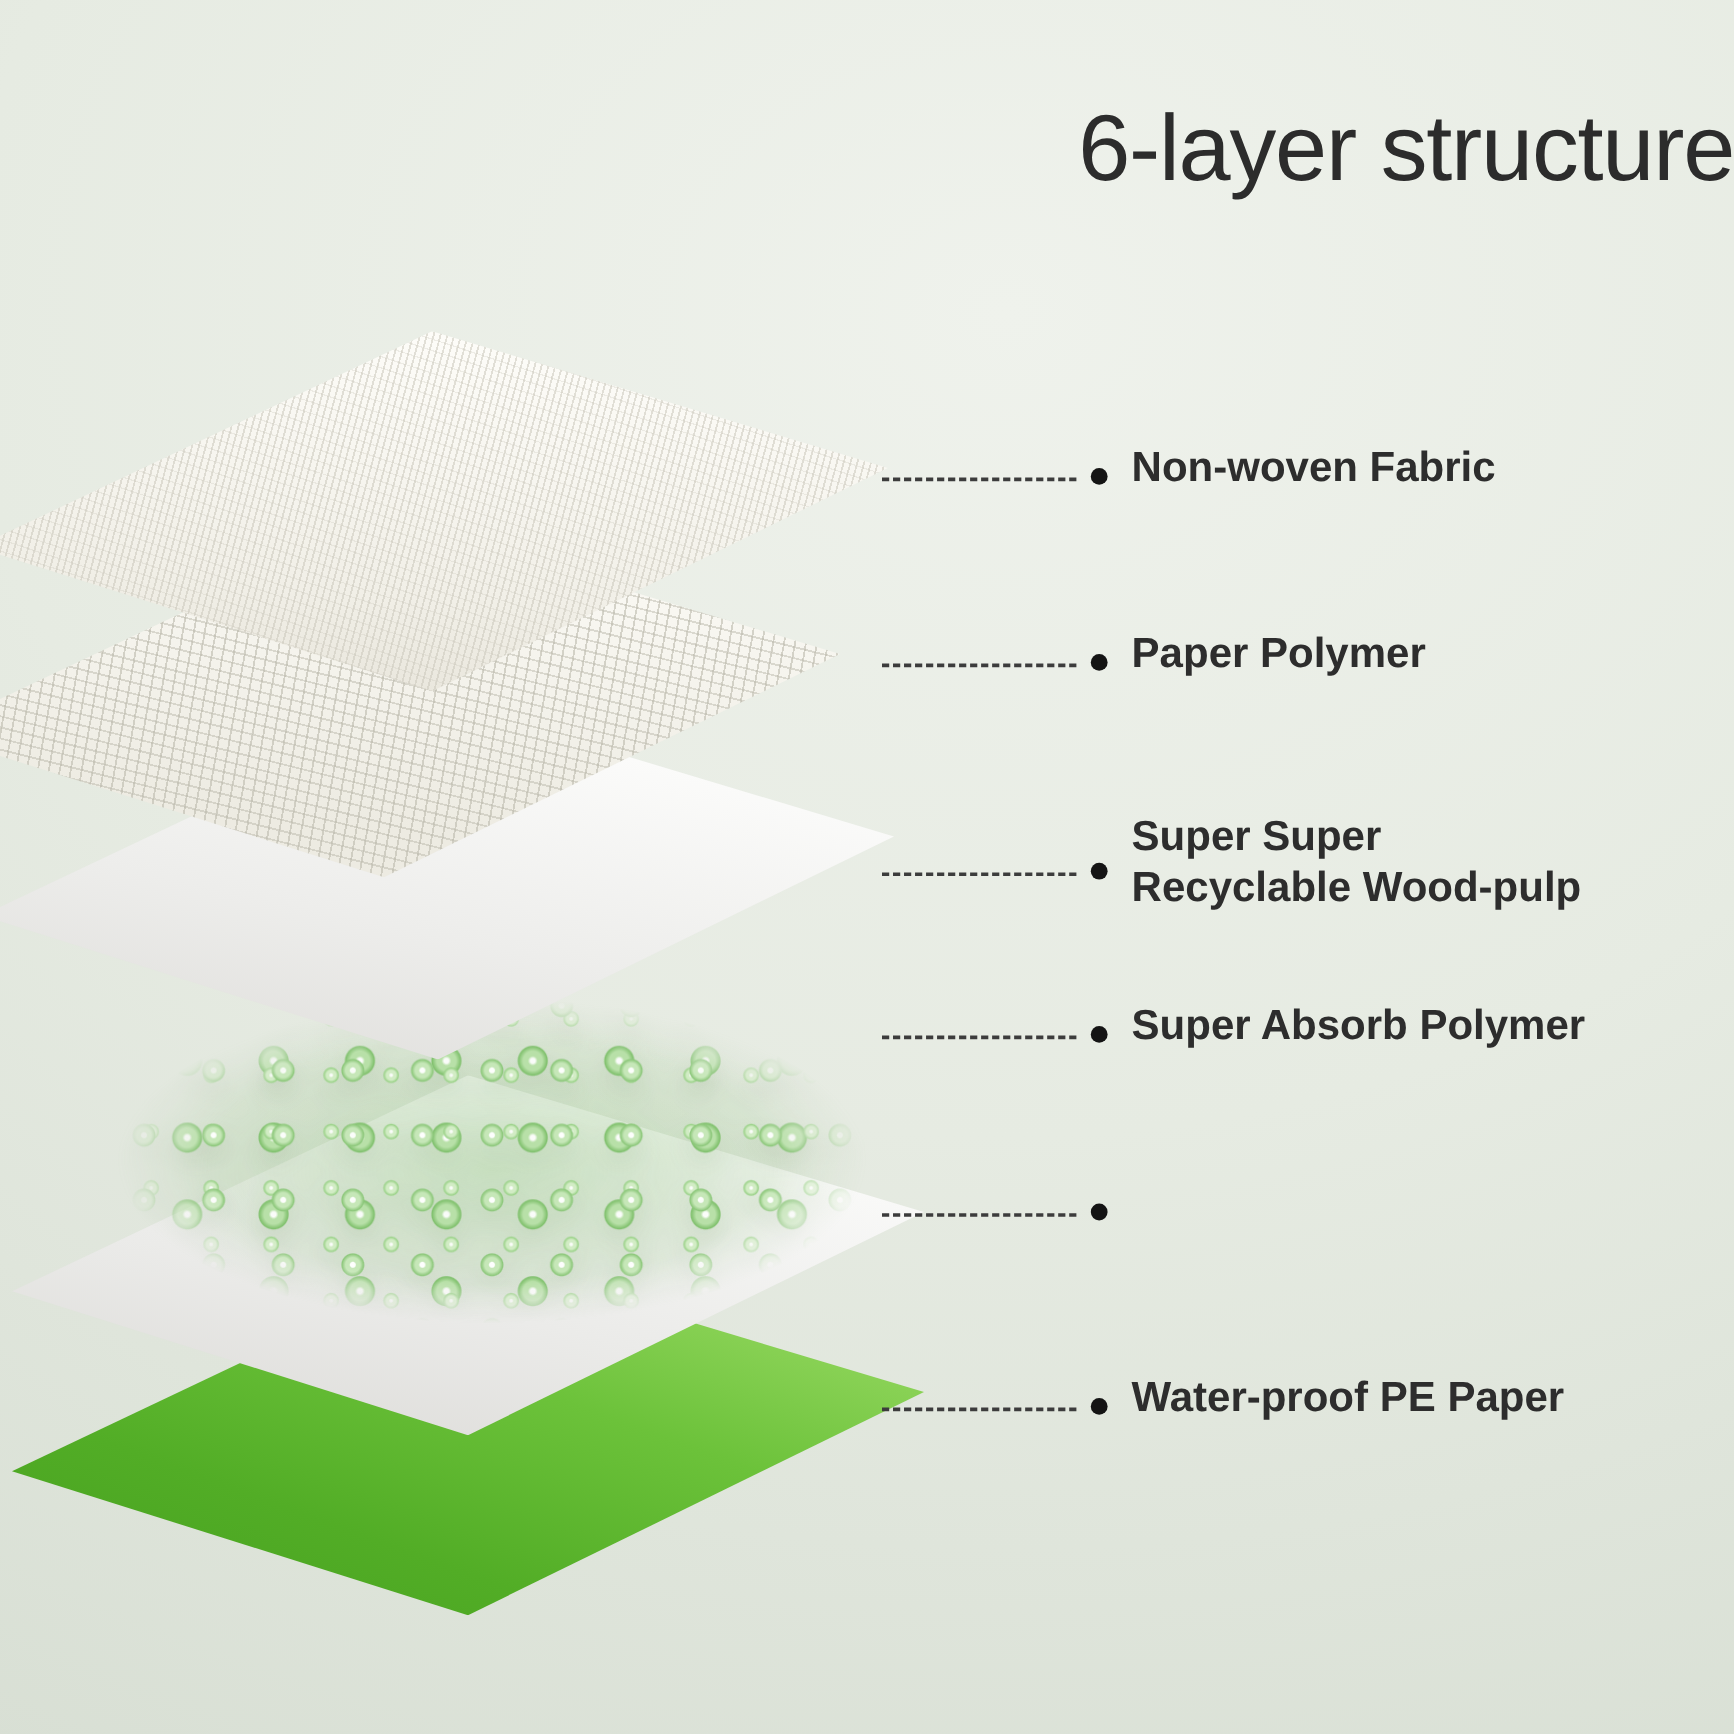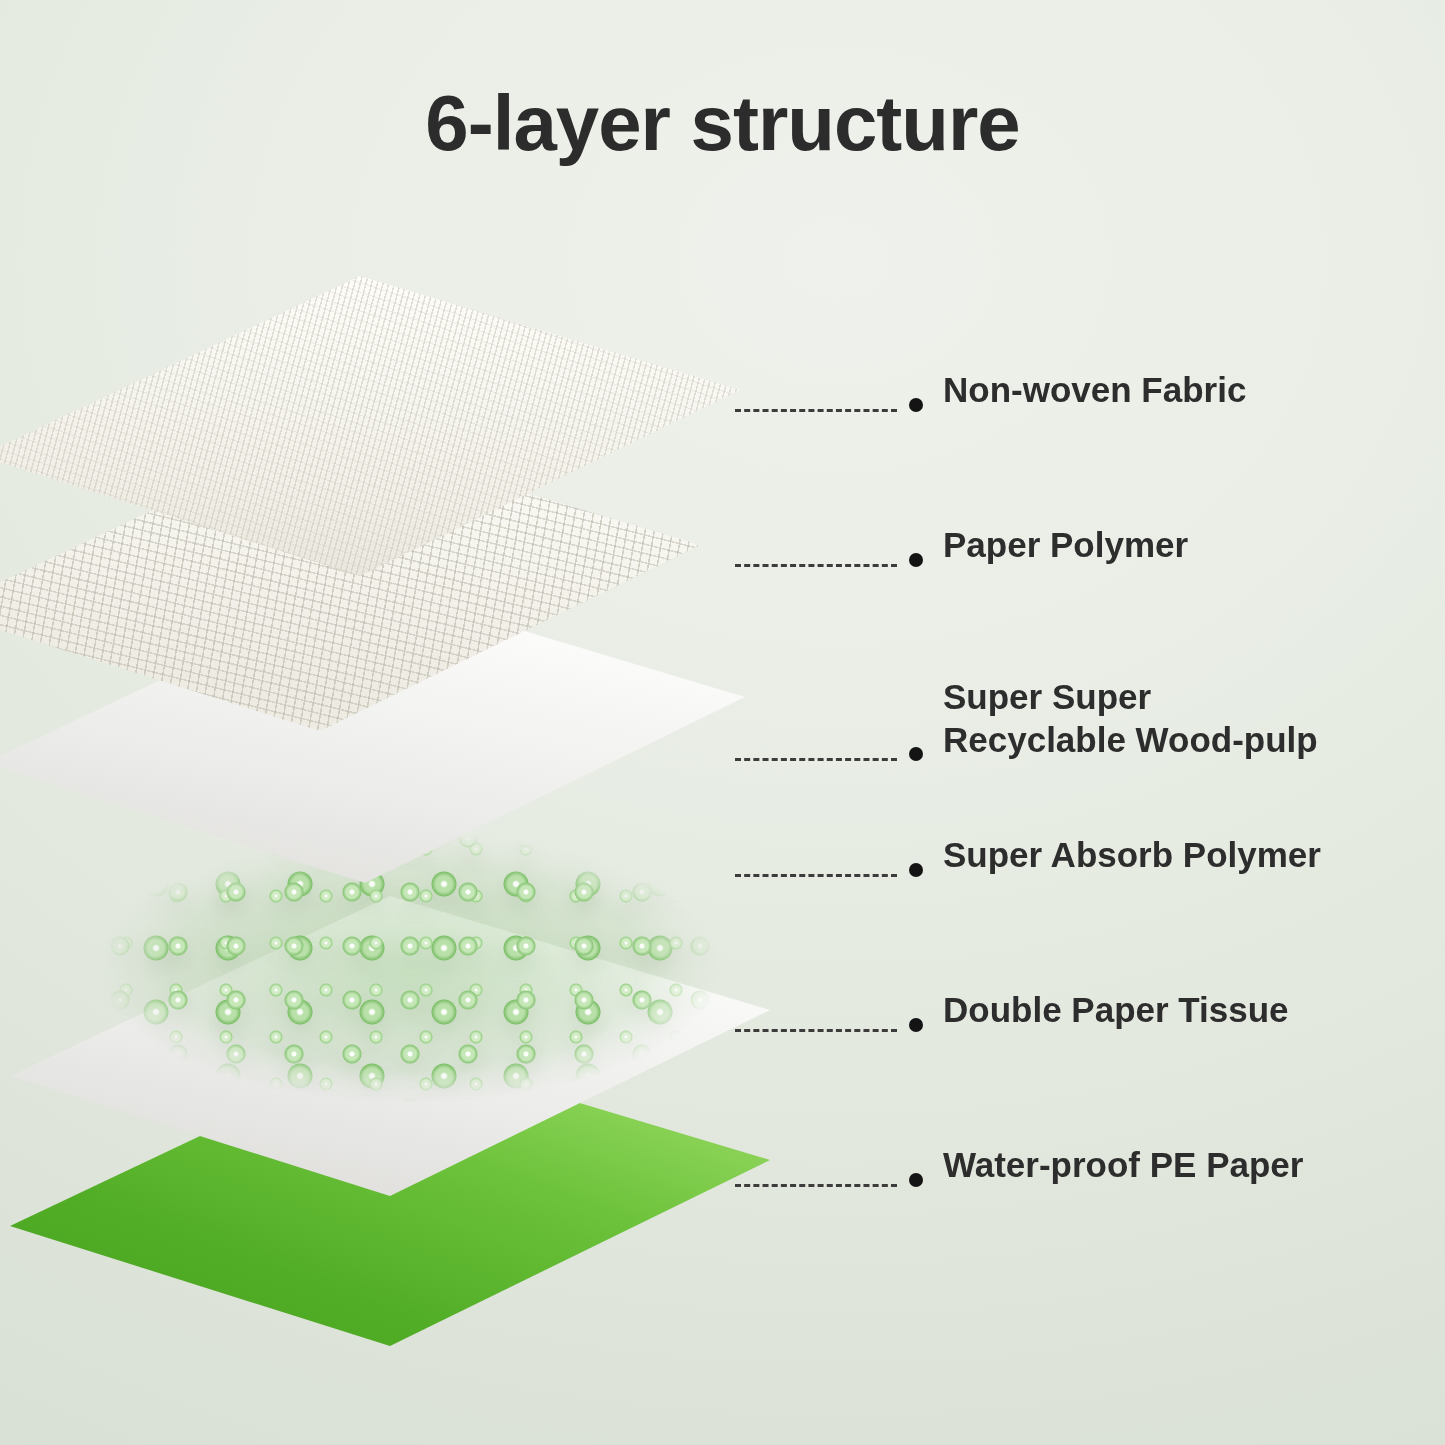--- a/index.html
+++ b/index.html
@@ -5,22 +5,22 @@
   html,body{margin:0;padding:0;background:#cfd6cb;}
   .canvas{
     position:relative;
     width:1445px;height:1445px;
     overflow:hidden;
     font-family:"Liberation Sans",sans-serif;
     background:radial-gradient(120% 95% at 58% 18%, #eff2ec 0%, #e6ebe2 50%, #d8dfd4 100%);
   }
   .title{
     position:absolute;top:78px;left:0;width:100%;
-    margin:0;text-align:center;
-    font-size:78px;font-weight:700;letter-spacing:-1px;
+    margin:0;text-align:right;
+    font-size:78px;font-weight:400;letter-spacing:-1px;
     color:#2c2c2c;
   }
   
   .sheet{
     position:absolute;width:760px;height:300px;
     clip-path:polygon(50% 0%, 100% 38%, 50% 100%, 0% 60%);
     filter:drop-shadow(0 16px 14px rgba(95,105,90,.22));
   }
   .fabric{
     left:-20px;top:276px;z-index:6;
@@ -58,21 +58,21 @@
       radial-gradient(circle 5px at 48px 10px, #eaf7e2 0 1px, #a6d795 4px, rgba(166,215,149,0) 5px),
       radial-gradient(ellipse 60% 55% at 50% 52%, rgba(158,208,144,.45) 0%, rgba(158,208,144,0) 75%);
     background-size:58px 54px, 50px 47px, 72px 64px, 40px 36px, 100% 100%;
     -webkit-mask-image:radial-gradient(ellipse 51% 47% at 50% 50%, #000 55%, transparent 73%);
     mask-image:radial-gradient(ellipse 51% 47% at 50% 50%, #000 55%, transparent 73%);
     filter:drop-shadow(0 10px 10px rgba(95,115,85,.18));
   }
   
   .callout{
     position:absolute;left:735px;right:30px;
-    display:flex;align-items:flex-end;z-index:10;
+    display:flex;align-items:center;z-index:10;
   }
   .leader{
     flex:none;width:162px;height:0;
     border-top:3px dashed #3c3c3c;
     margin-top:19px;
   }
   .dot{
     flex:none;width:14px;height:14px;border-radius:50%;
     background:#141414;margin:14px 0 0 12px;
   }
@@ -118,21 +118,20 @@
 
   <div class="callout r4">
     <span class="leader"></span>
     <span class="dot"></span>
     <span class="label">Super Absorb Polymer</span>
   </div>
 
   <div class="callout r5">
     <span class="leader"></span>
     <span class="dot"></span>
-    <span class="label">Double Paper Tissue</span>
   </div>
 
   <div class="callout r6">
     <span class="leader"></span>
     <span class="dot"></span>
     <span class="label">Water-proof PE Paper</span>
   </div>
 
 </div>
 

